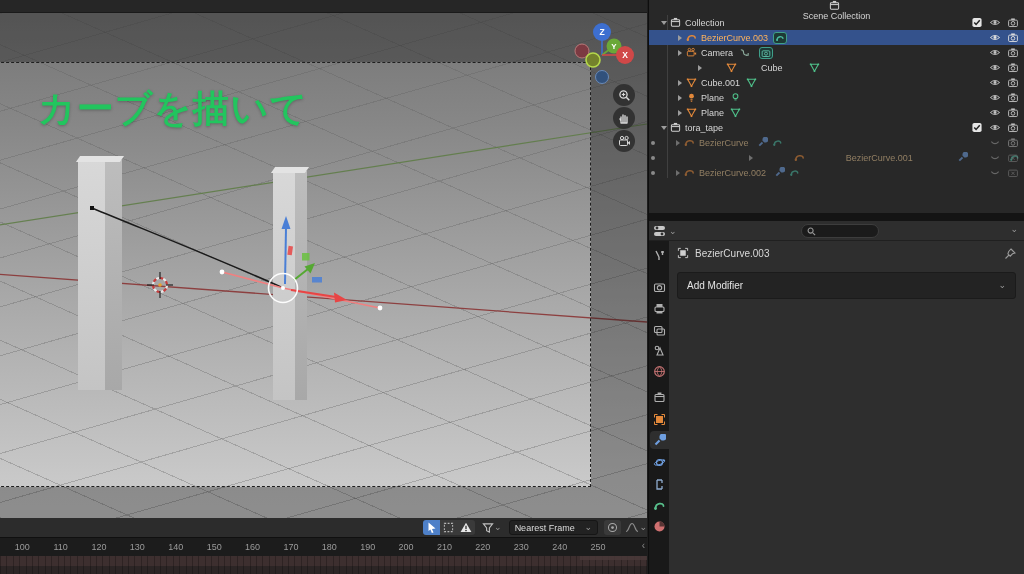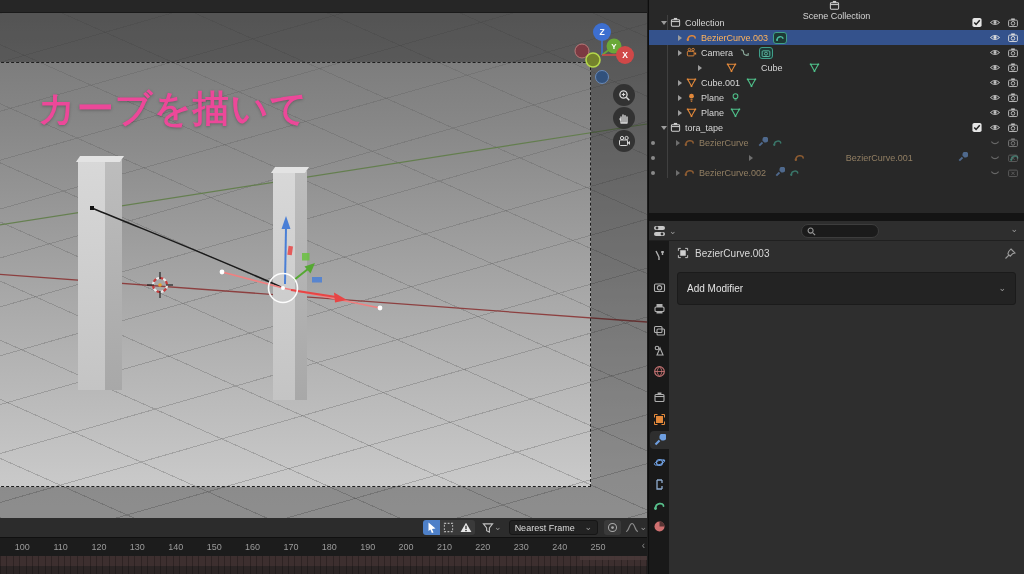--- a/index.html
+++ b/index.html
@@ -25,21 +25,21 @@
   .pillar .pf { height:100%; background:linear-gradient(180deg,#d8d8d8,#c4c4c4); }
   .pillar .ps { height:100%; background:linear-gradient(180deg,#bdbdbd,#a8a8a8); }
   .pillar .ptop { position:absolute; left:0; top:-4px; height:6px; width:100%; background:#e3e3e3; transform:skewX(-35deg); }
   #camera-frame {
     position:absolute; left:-24px; top:62px; width:615px; height:425px; z-index:5;
     border:1px dashed #1f1f1f;
     box-shadow:0 0 0 1600px rgba(20,20,20,0.34);
   }
   #overlay-text {
     position:absolute; left:38px; top:84px; z-index:6;
-    font-size:37px; font-weight:bold; color:#ec4899; letter-spacing:1px;
+    font-size:37px; font-weight:bold; color:#22c55e; letter-spacing:1px;
     text-shadow:0 1px 3px rgba(0,0,0,0.25);
   }
   #nav-gizmo { position:absolute; left:572px; top:18px; width:64px; height:66px; z-index:8; }
   .vp-btn {
     position:absolute; left:613px; width:22px; height:22px; border-radius:50%;
     background:rgba(44,44,44,0.88); z-index:8; display:flex; align-items:center; justify-content:center;
   }
   
   #right-panel { position:absolute; left:648px; top:0; width:376px; height:574px; background:#2e2e2e; border-left:1px solid #0e0e0e; }
   #outliner { position:absolute; left:0; top:0; width:100%; height:213px; background:#282828; overflow:hidden; font-size:9px; }
@@ -65,21 +65,21 @@
     background:#1b1b1b; border:1px solid #3d3d3d; border-radius:8px;
     display:flex; align-items:center; padding:0 5px;
   }
   #search-box input { background:transparent; border:none; outline:none; width:56px; font-size:9px; color:#ccc; }
   #prop-body { position:absolute; left:0; top:241px; width:100%; height:333px; background:#2e2e2e; }
   #tabcol { position:absolute; left:0; top:0; width:20px; height:100%; background:#191919; }
   .ptab { position:absolute; left:1px; width:19px; height:18px; display:flex; align-items:center; justify-content:center; }
   .ptab.sel { background:#2e2e2e; border-radius:4px 0 0 4px; }
   #breadcrumb { position:absolute; left:28px; top:6px; display:flex; align-items:center; gap:6px; font-size:10px; color:#d8d8d8; }
   #add-modifier {
-    position:absolute; left:28px; top:31px; right:8px; height:33px;
+    position:absolute; left:28px; top:31px; right:8px; height:27px;
     background:#232323; border:1px solid #1b1b1b; border-radius:3px;
     color:#e3e3e3; font-size:10px; display:flex; align-items:center; padding:0 9px;
   }
   .chev { color:#9a9a9a; font-size:9px; line-height:1; }
   .chev.right { margin-left:auto; }
   
   #timeline { position:absolute; left:0; top:518px; width:647px; height:56px; background:#2c2c2c; }
   #tl-header { position:absolute; left:0; top:0; width:100%; height:20px; border-bottom:1px solid #101010; display:flex; align-items:center; }
   .tl-group { display:flex; height:15px; border-radius:3px; overflow:hidden; }
   .tl-btn { width:18px; height:15px; display:flex; align-items:center; justify-content:center; background:#3a3a3a; }

